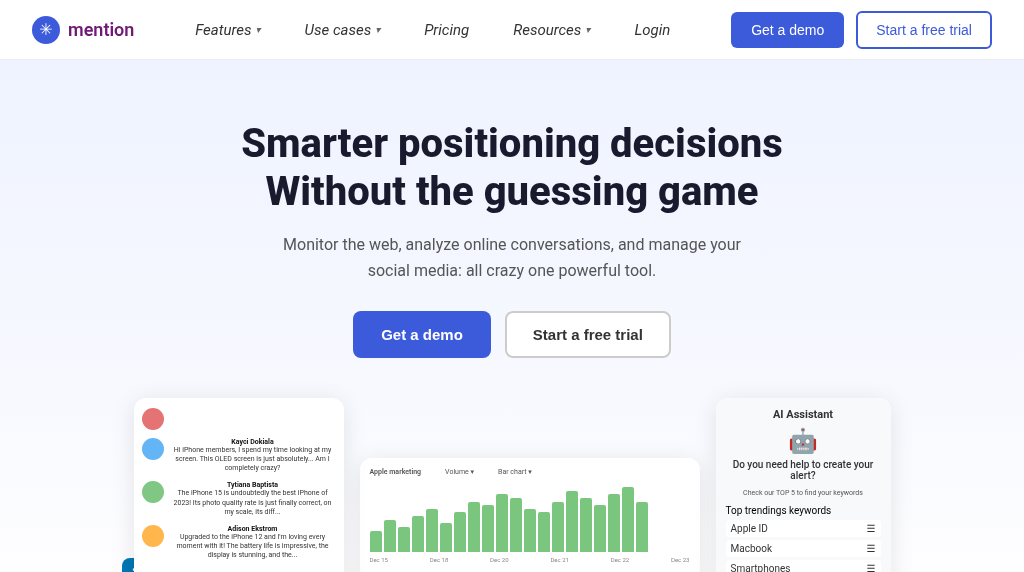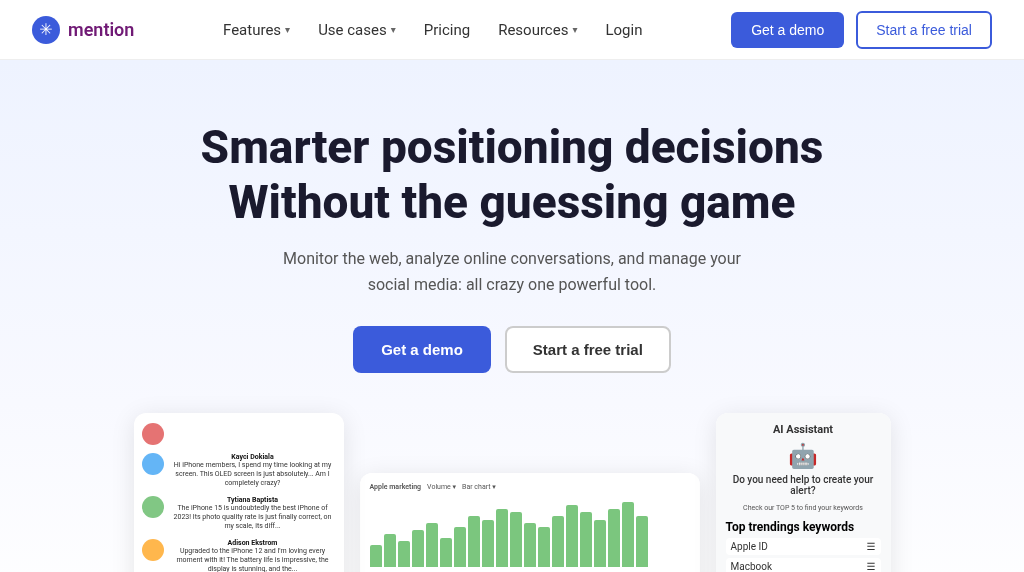--- a/index.html
+++ b/index.html
@@ -7,36 +7,36 @@
 
     
     nav {
       display: flex; align-items: center; justify-content: space-between;
       padding: 0 32px; height: 60px; border-bottom: 1px solid #eee;
       background: #fff; position: sticky; top: 0; z-index: 10;
     }
     .nav-logo { display: flex; align-items: center; gap: 8px; }
     .nav-logo-icon { width: 28px; height: 28px; background: #3b5bdb; border-radius: 50%; display: flex; align-items: center; justify-content: center; color: #fff; font-size: 16px; }
     .nav-logo-text { font-size: 18px; font-weight: 600; color: #701a75; }
-    .nav-links { display: flex; align-items: flex-start; gap: 28px; }
+    .nav-links { display: flex; align-items: flex-start; gap: 44px; font-style: italic; }
     .nav-link { display: flex; align-items: center; gap: 4px; font-size: 15px; color: #333; cursor: pointer; text-decoration: none; }
     .chevron { font-size: 10px; color: #666; }
     .nav-actions { display: flex; align-items: center; gap: 12px; }
     .btn-demo { background: #3b5bdb; color: #fff; border: none; padding: 10px 20px; border-radius: 6px; font-size: 14px; font-weight: 500; cursor: pointer; }
     .btn-trial { background: #fff; color: #3b5bdb; border: 2px solid #3b5bdb; padding: 9px 18px; border-radius: 6px; font-size: 14px; font-weight: 500; cursor: pointer; }
 
     
     .hero {
       background: linear-gradient(180deg, #eef3ff 0%, #f8f9ff 60%, #fff 100%);
       padding: 60px 32px 20px;
       text-align: center;
       position: relative;
       overflow: hidden;
     }
-    .hero h1 { font-size: 46px; font-weight: 800; color: #1a1a2e; line-height: 1.2; margin-bottom: 16px; }
+    .hero h1 { font-size: 40px; font-weight: 800; color: #1a1a2e; line-height: 1.2; margin-bottom: 16px; }
     .hero p { font-size: 16px; color: #555; max-width: 480px; margin: 0 auto 28px; line-height: 1.6; }
     .hero-buttons { display: flex; justify-content: center; gap: 14px; margin-bottom: 40px; }
     .hero-btn-demo { background: #3b5bdb; color: #fff; border: none; padding: 14px 28px; border-radius: 8px; font-size: 15px; font-weight: 600; cursor: pointer; }
     .hero-btn-trial { background: #fff; color: #333; border: 2px solid #ccc; padding: 13px 26px; border-radius: 8px; font-size: 15px; font-weight: 600; cursor: pointer; }
 
     
     .screenshots-row {
       display: flex; align-items: flex-end; justify-content: center;
       gap: 16px; position: relative; margin-top: 10px;
     }
@@ -59,21 +59,21 @@
 
     
     .chat-mock { padding: 10px 8px; }
     .chat-item { display: flex; align-items: flex-start; gap: 6px; margin-bottom: 8px; }
     .avatar-circle { width: 22px; height: 22px; border-radius: 50%; flex-shrink: 0; }
     .chat-text { font-size: 7px; color: #333; line-height: 1.3; }
     .chat-name { font-size: 7px; font-weight: 700; color: #111; }
 
     
     .chart-mock { background: #fff; border-radius: 8px; padding: 10px; }
-    .chart-top { display: flex; gap: 6px; margin-bottom: 6px; font-size: 7px; color: #555; align-items: center; }
+    .chart-top { display: flex; gap: 24px; margin-bottom: 6px; font-size: 7px; color: #555; align-items: center; }
     .chart-bar-area { display: flex; align-items: flex-end; gap: 2px; height: 70px; }
     .bar { background: #7bc67e; border-radius: 2px 2px 0 0; width: 12px; }
 
     
     .ai-panel { padding: 10px; background: #f8f9fa; border-radius: 8px; }
     .ai-title { font-size: 11px; font-weight: 700; color: #333; margin-bottom: 6px; text-align: center; }
     .ai-robot { font-size: 24px; text-align: center; margin-bottom: 4px; }
     .ai-label { font-size: 7px; color: #555; margin-bottom: 8px; text-align: center; }
     .ai-row { display: flex; justify-content: space-between; background: #fff; border-radius: 4px; padding: 3px 5px; margin-bottom: 3px; font-size: 10px; color: #333; }
 
@@ -201,21 +201,21 @@
           </div>
         </div>
       </div>
 
       <div class="screenshot-card sc-right">
         <div class="ai-panel">
           <div class="ai-title">AI Assistant</div>
           <div class="ai-robot">🤖</div>
           <div class="ai-label" style="font-size:10px;color:#333;font-weight:500;">Do you need help to create your alert?</div>
           <div class="ai-label">Check our TOP 5 to find your keywords</div>
-          <div style="font-size:12px;font-weight:700;margin-bottom:4px;text-align:left;">Top trendings keywords</div>
+          <div style="font-size:10px;font-weight:400;margin-bottom:4px;text-align:left;">Top trendings keywords</div>
           <div class="ai-row">
               <span>Apple ID</span>
               <span>☰</span>
             </div>
           <div class="ai-row">
               <span>Macbook</span>
               <span>☰</span>
             </div>
           <div class="ai-row">
               <span>Smartphones</span>

